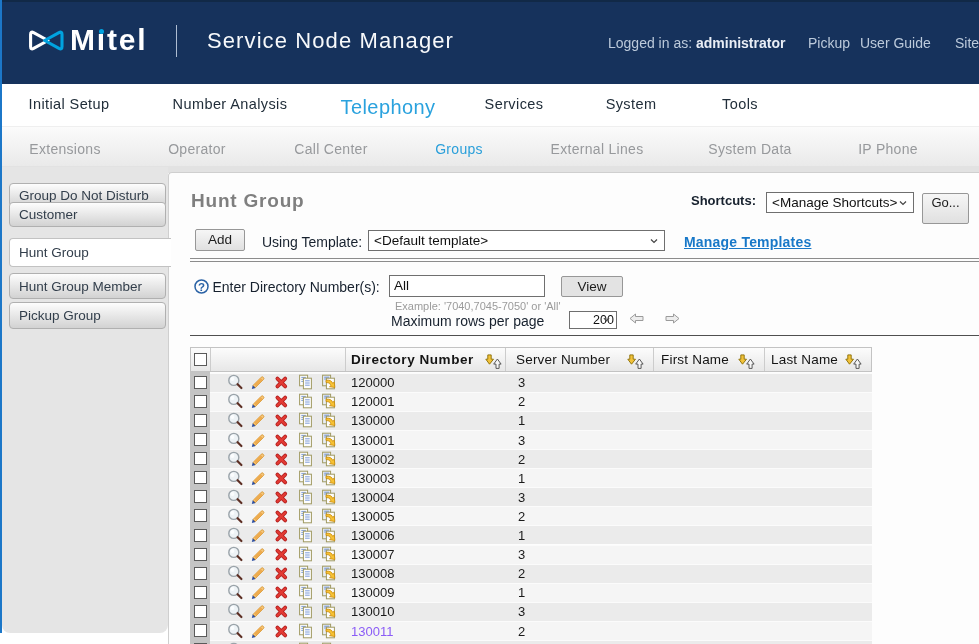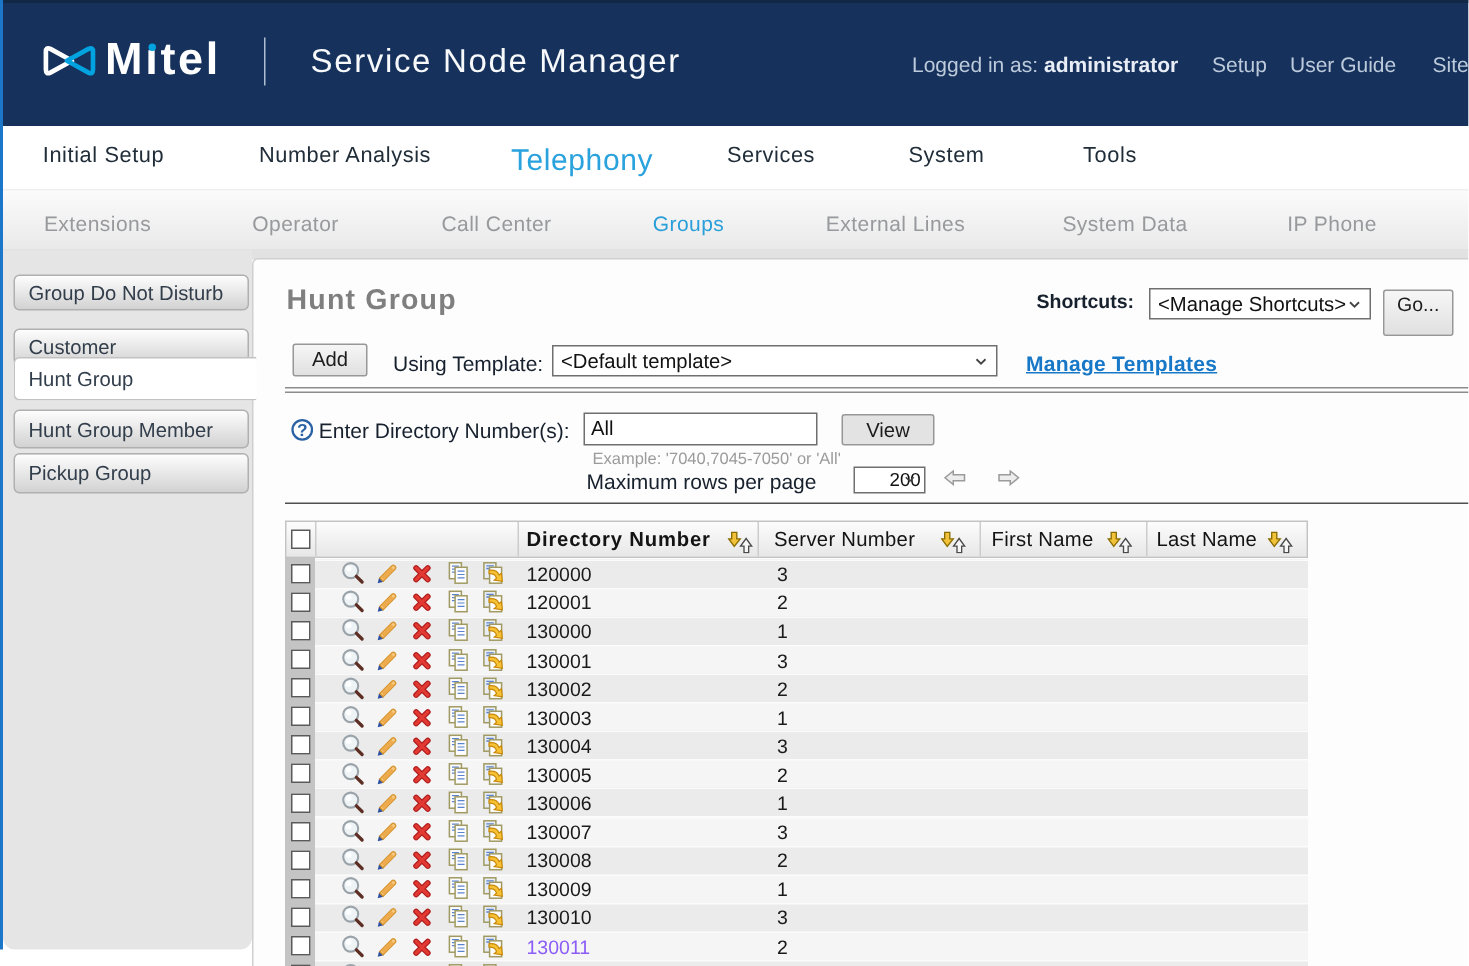--- a/index.html
+++ b/index.html
@@ -21,21 +21,21 @@
 <svg class="abs" style="left:27px;top:28px;" width="39" height="25" viewBox="0 0 39 25">
   <path d="M21 12.5 L6.6 4.6 Q3.6 3.1 3.6 6.6 L3.6 18.4 Q3.6 21.9 6.6 20.4 Z" fill="none" stroke="#ffffff" stroke-width="3.1" stroke-linejoin="round"></path>
   <path d="M17.6 12.5 L32 4.6 Q35 3.1 35 6.6 L35 18.4 Q35 21.9 32 20.4 Z" fill="none" stroke="#00a3e0" stroke-width="3.1" stroke-linejoin="round"></path>
 </svg>
 <div class="abs" style="left:70px;top:26px;width:90px;height:30px;color:#fff;font-size:30px;font-weight:bold;letter-spacing:1.8px;line-height:28px;">Mıtel</div>
 <div class="abs" style="left:99px;top:29px;width:5px;height:5px;border-radius:50%;background:#00a3e0;"></div>
 <div class="abs" style="left:176px;top:25px;width:1px;height:32px;background:#aebdd2;"></div>
 <div class="abs" style="left:608px;top:35px;color:#bccadb;font-size:14px;white-space:nowrap;">Logged in as: <b style="color:#e9eef6;">administrator</b></div>
 
 <div class="abs" style="left:207px;top:28px;color:#f7f9fb;font-size:22px;letter-spacing:1.1px;">Service Node Manager</div>
-<div class="abs" style="left:808px;top:35px;color:#bccadb;font-size:14px;white-space:nowrap;">Setup</div>
+<div class="abs" style="left:808px;top:35px;color:#bccadb;font-size:14px;white-space:nowrap;">Pickup</div>
 <div class="abs" style="left:860px;top:35px;color:#bccadb;font-size:14px;white-space:nowrap;">User Guide</div>
 <div class="abs" style="left:955px;top:35px;color:#bccadb;font-size:14px;white-space:nowrap;">Site Map</div>
 
 <div class="abs" style="left:2px;top:84px;width:977px;height:42px;background:#fff;"></div>
 <div class="abs" style="left:69px;top:96px;transform:translateX(-50%);font-size:14.5px;color:#212e3a;letter-spacing:0.4px;">Initial Setup</div>
 <div class="abs" style="left:230px;top:96px;transform:translateX(-50%);font-size:14.5px;color:#212e3a;letter-spacing:0.4px;">Number Analysis</div>
 <div class="abs" style="left:388px;top:96px;transform:translateX(-50%);font-size:20px;color:#2aa2de;letter-spacing:0.4px;">Telephony</div>
 <div class="abs" style="left:514px;top:96px;transform:translateX(-50%);font-size:14.5px;color:#212e3a;letter-spacing:0.4px;">Services</div>
 <div class="abs" style="left:631px;top:96px;transform:translateX(-50%);font-size:14.5px;color:#212e3a;letter-spacing:0.4px;">System</div>
 <div class="abs" style="left:740px;top:96px;transform:translateX(-50%);font-size:14.5px;color:#212e3a;letter-spacing:0.4px;">Tools</div>
@@ -49,21 +49,21 @@
 <div class="abs" style="left:597px;top:140.5px;transform:translateX(-50%);font-size:14px;color:#97999c;letter-spacing:0.3px;">External Lines</div>
 <div class="abs" style="left:750px;top:140.5px;transform:translateX(-50%);font-size:14px;color:#97999c;letter-spacing:0.3px;">System Data</div>
 <div class="abs" style="left:888px;top:140.5px;transform:translateX(-50%);font-size:14px;color:#97999c;letter-spacing:0.3px;">IP Phone</div>
 
 <div class="abs" style="left:2px;top:166px;width:977px;height:7px;background:#e2e2e2;"></div>
 <div class="abs" style="left:2px;top:167px;width:166px;height:466px;background:#e5e5e5;border-radius:0 0 8px 8px;"></div>
 
 <div class="abs" style="left:168px;top:172px;width:811px;height:472px;background:#fdfdfd;border-top:1px solid #cfcfcf;border-left:1px solid #cfcfcf;border-radius:4px 0 0 0;box-sizing:border-box;"></div>
 
 <div class="tab" style="top:183px;height:24px;line-height:23px;">Group Do Not Disturb</div>
-<div class="tab" style="top:219px;height:25px;line-height:24px;">Customer</div>
+<div class="tab" style="top:202px;height:25px;line-height:24px;">Customer</div>
 <div class="tab" style="top:238px;height:29px;line-height:28px;width:162px;background:#fff;border-right:none;border-color:#c2c2c2;border-radius:4px 0 0 4px;">Hunt Group</div>
 <div class="tab" style="top:273px;height:26px;line-height:25px;">Hunt Group Member</div>
 <div class="tab" style="top:302px;height:27px;line-height:26px;">Pickup Group</div>
 
 <div class="abs" style="left:191px;top:190px;font-size:19px;font-weight:bold;color:#7f7f7f;letter-spacing:0.8px;">Hunt Group</div>
 <div class="abs" style="right:223px;top:193px;font-size:13px;font-weight:bold;color:#17212e;">Shortcuts:</div>
 <div class="sel" style="left:766px;top:192px;width:148px;height:21px;font-size:13.5px;line-height:19px;padding-left:5px;">&lt;Manage Shortcuts&gt;
   <svg class="chev" viewBox="0 0 8 8">
         <path d="M1 2.5 L4 5.5 L7 2.5" fill="none" stroke="#444" stroke-width="1.2"></path>
       </svg>

